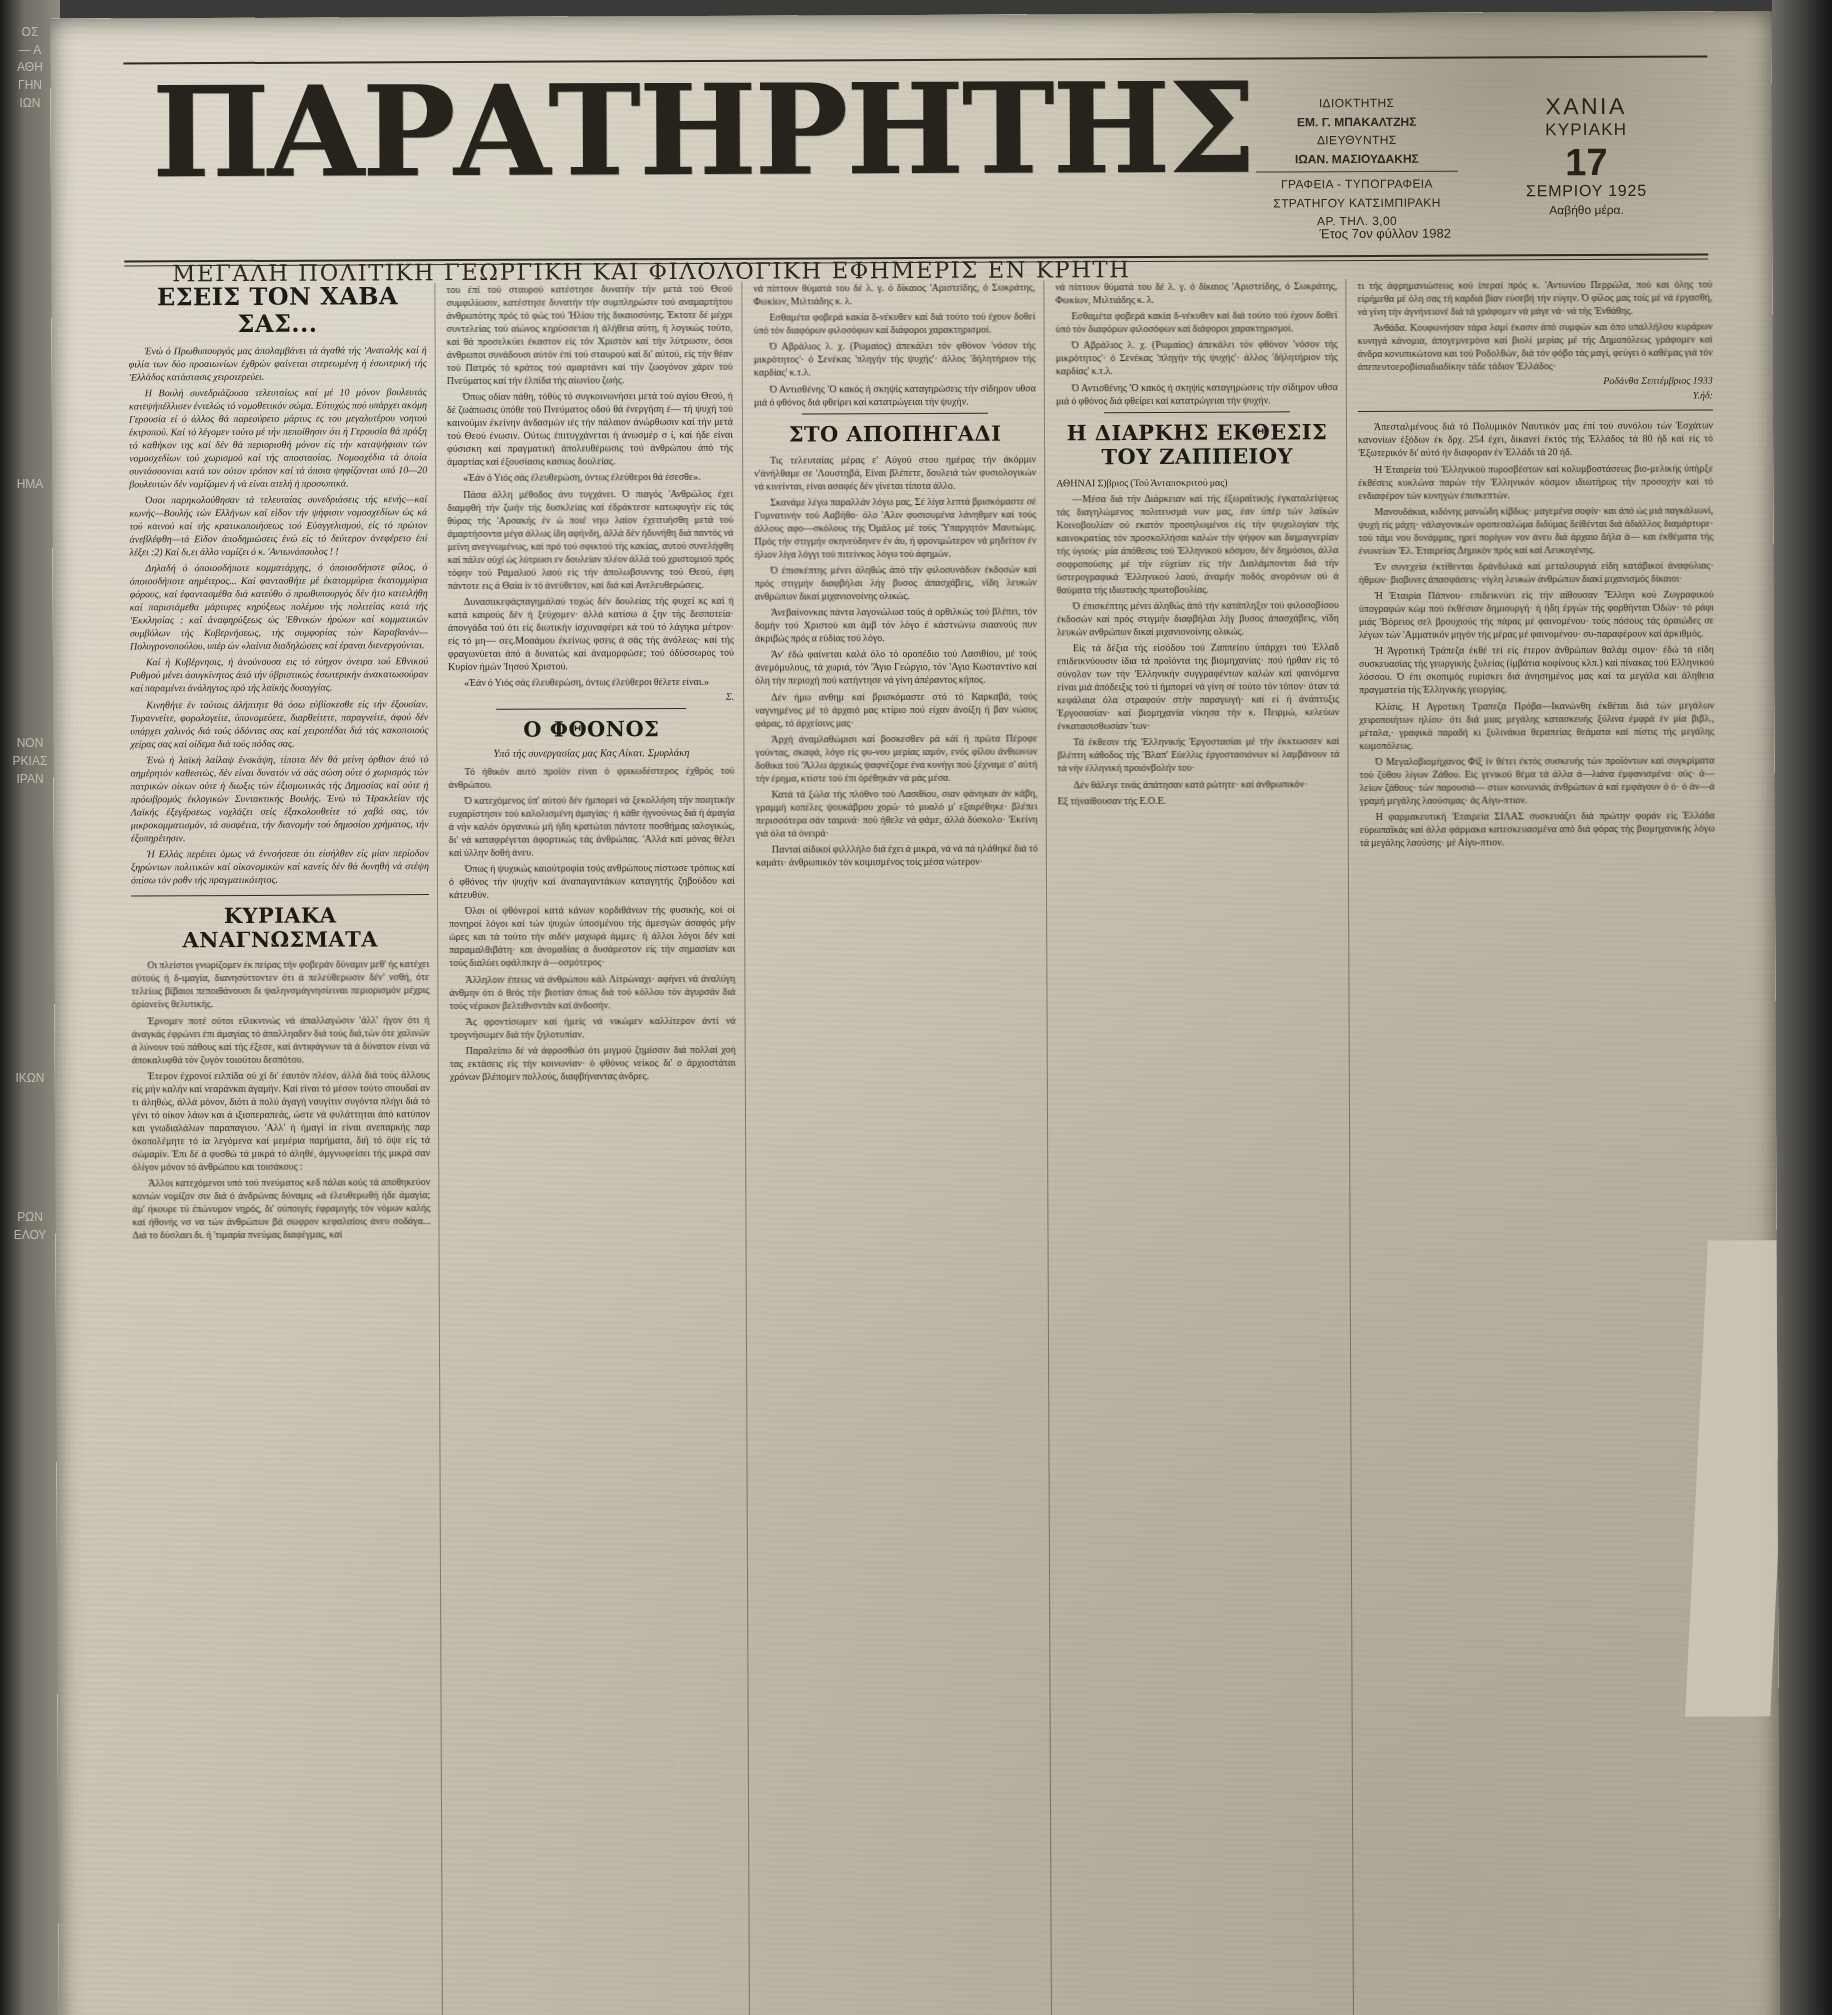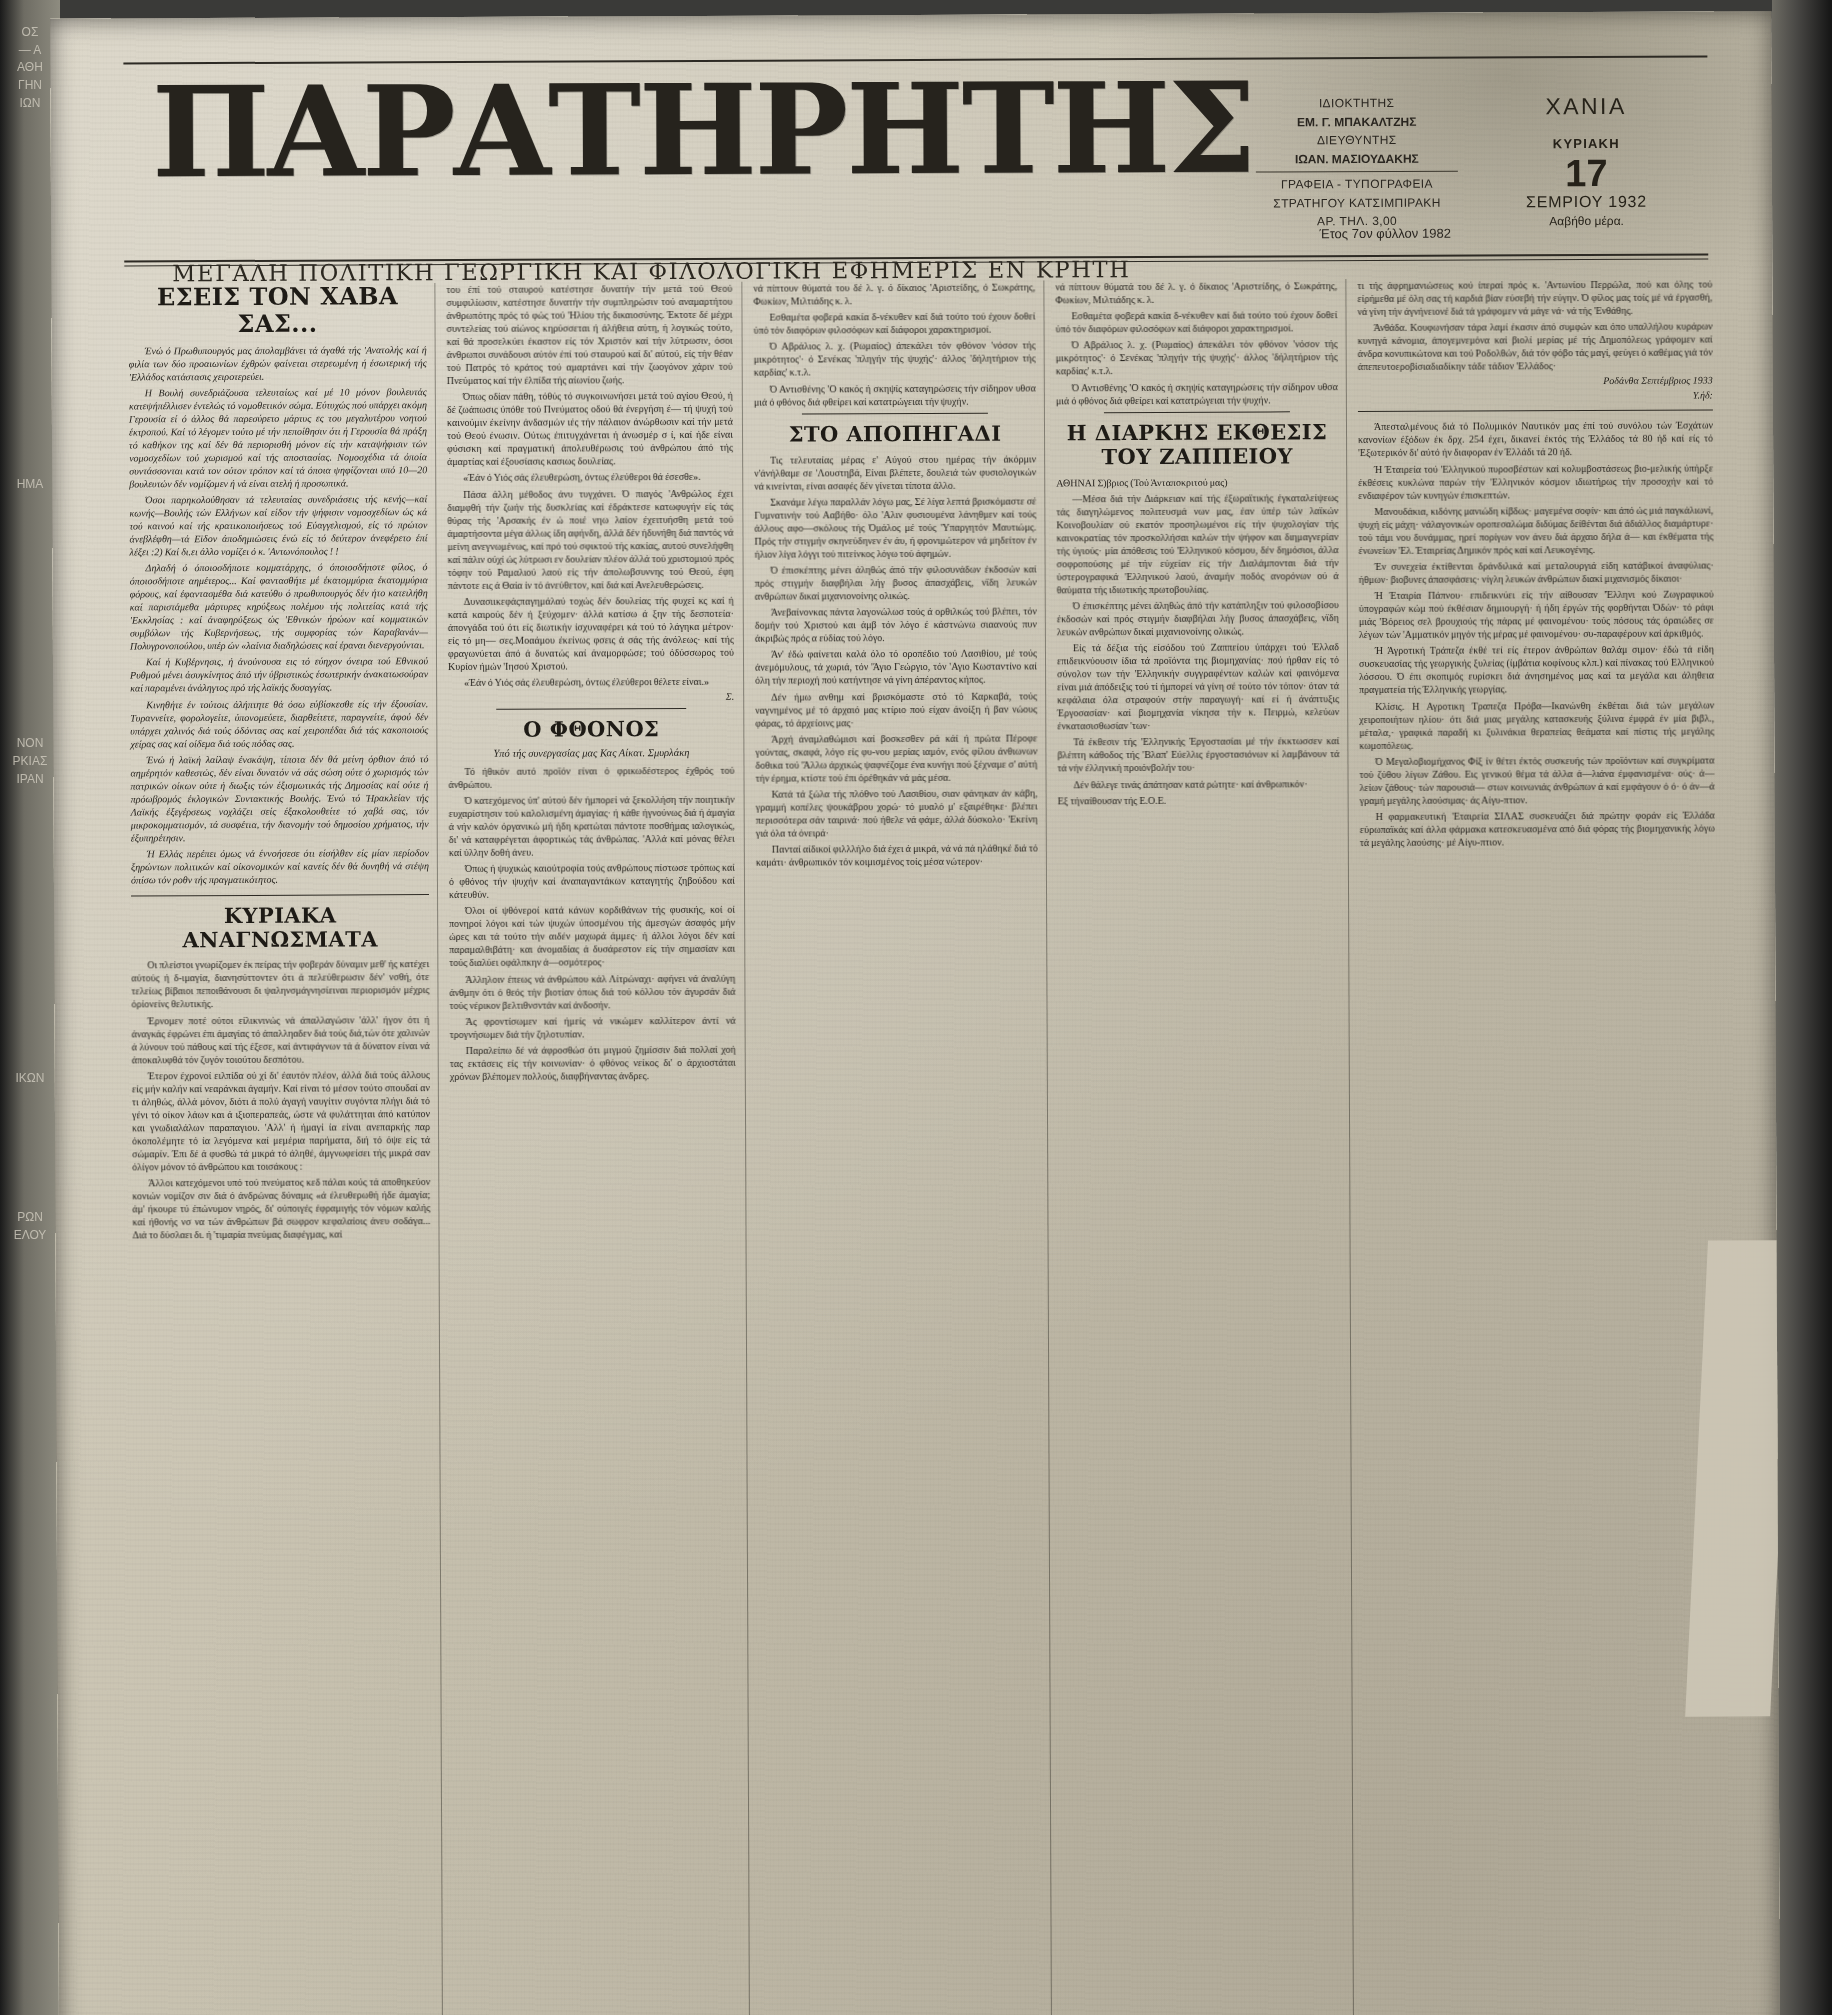--- a/index.html
+++ b/index.html
@@ -130,21 +130,21 @@
   .mast-right {
     position: absolute;
     left: 1439px;
     top: 81px;
     width: 193px;
     text-align: center;
     font-family: "Liberation Sans", sans-serif;
     color: #262219;
   }
   .mast-right .city { font-size: 23px; letter-spacing: 2.4px; }
-  .mast-right .day  { font-size: 13px; letter-spacing: 1.2px; margin-top: 16px; font-weight: bold; }
+  .mast-right .day  { font-size: 17px; letter-spacing: 1.2px; margin-top: 0; }
   .mast-right .num  { font-size: 38px; font-weight: 700; line-height: 40px; margin-top: 1.6px;}
   .mast-right .mon  { font-size: 16px; letter-spacing: 0.8px; }
   .mast-right .price{ font-size: 12px; margin-top: 3.2px; }
 
   .mast-issue {
     position: absolute;
     left: 1193px;
     top: 213px;
     width: 282px;
     font-family: "Liberation Sans", sans-serif;
@@ -298,21 +298,21 @@
         <div class="hr"></div>
         <div class="lbl">ΓΡΑΦΕΙΑ - ΤΥΠΟΓΡΑΦΕΙΑ</div>
         <div class="lbl">ΣΤΡΑΤΗΓΟΥ ΚΑΤΣΙΜΠΙΡΑΚΗ</div>
         <div class="lbl">ΑΡ. ΤΗΛ. 3,00</div>
       </div>
 
       <div class="mast-right">
         <div class="city">ΧΑΝΙΑ</div>
         <div class="day">ΚΥΡΙΑΚΗ</div>
         <div class="num">17</div>
-        <div class="mon">ΣΕΜΡΙΟΥ 1932</div>
+        <div class="mon">ΣΕΜΡΙΟΥ 1925</div>
         <div class="price">Ααβήθο μέρα.</div>
       </div>
 
       <div class="rule rule-under"></div>
       <div class="subtitle">ΜΕΓΑΛΗ ΠΟΛΙΤΙΚΗ ΓΕΩΡΓΙΚΗ ΚΑΙ ΦΙΛΟΛΟΓΙΚΗ ΕΦΗΜΕΡΙΣ ΕΝ ΚΡΗΤΗ</div>
       <div class="mast-issue">Έτος 7ον φύλλον 1982</div>
       <div class="rule rule-thin"></div>
     </div>
 
     <div class="cols">

